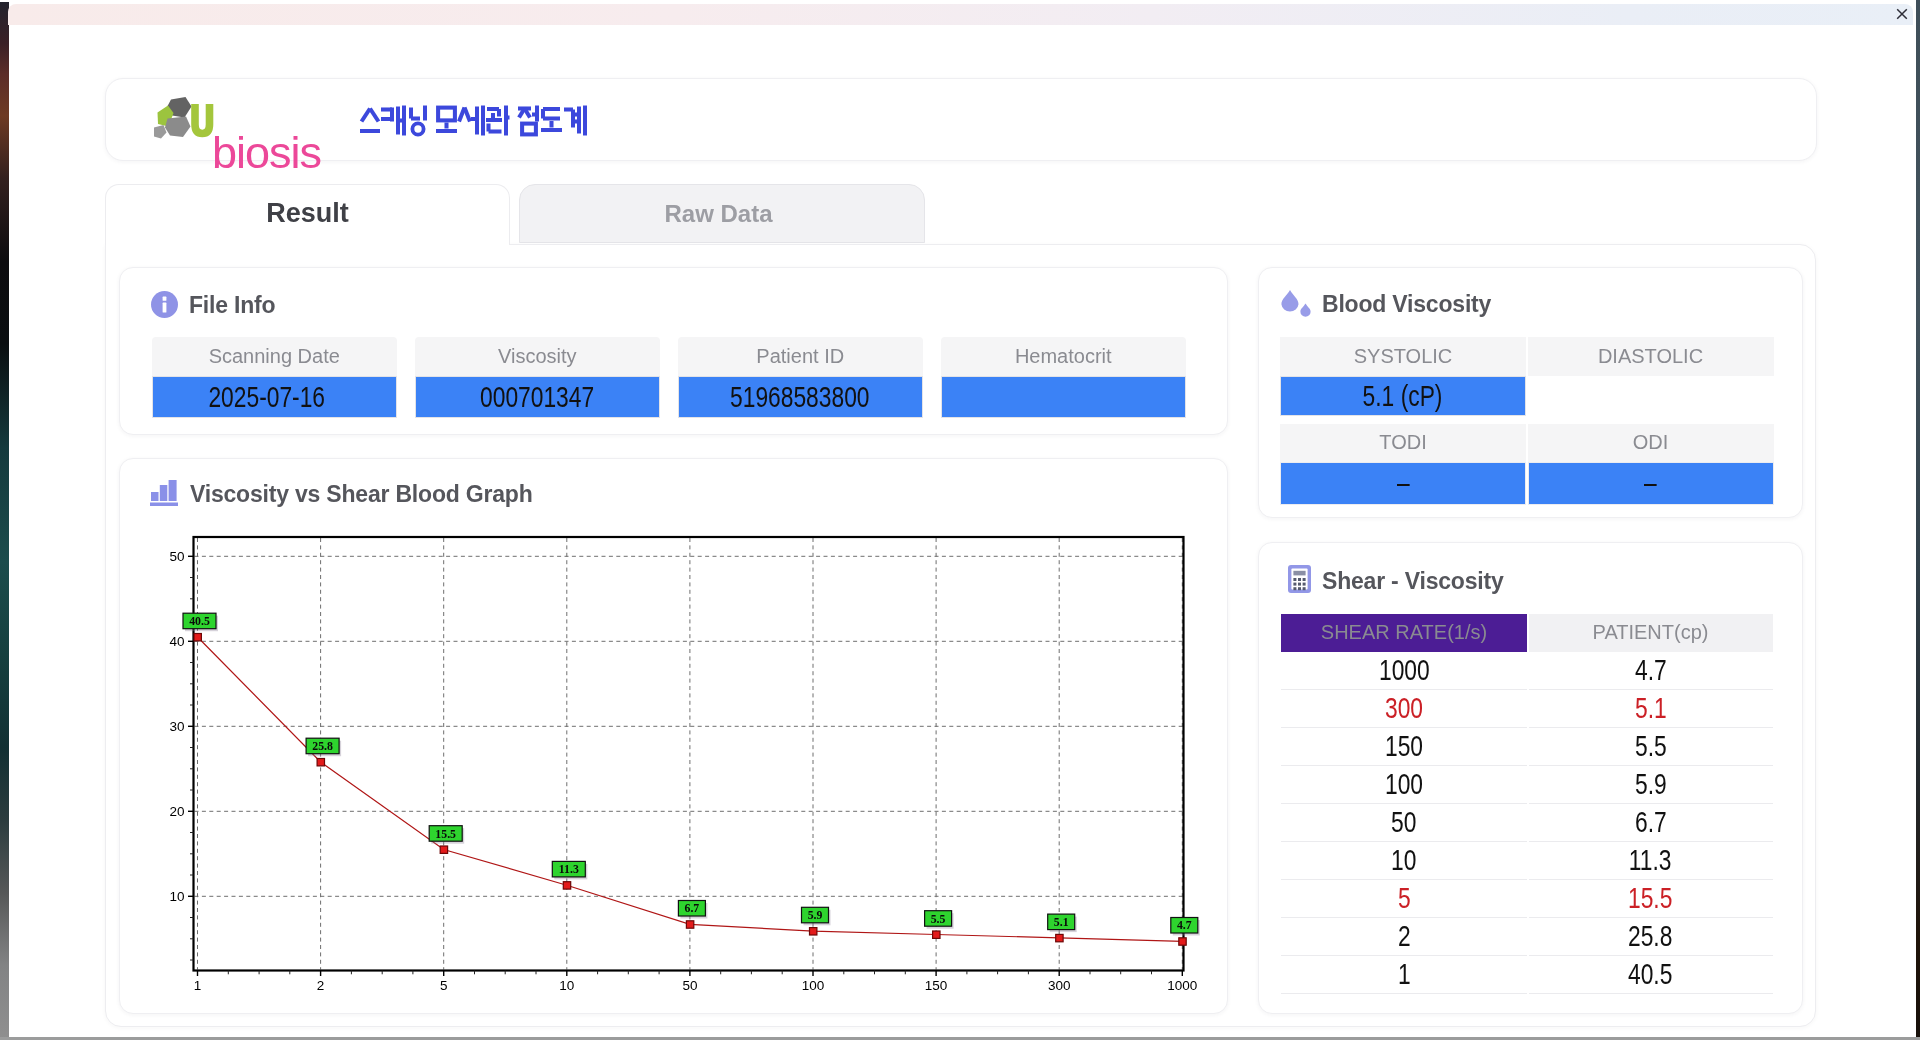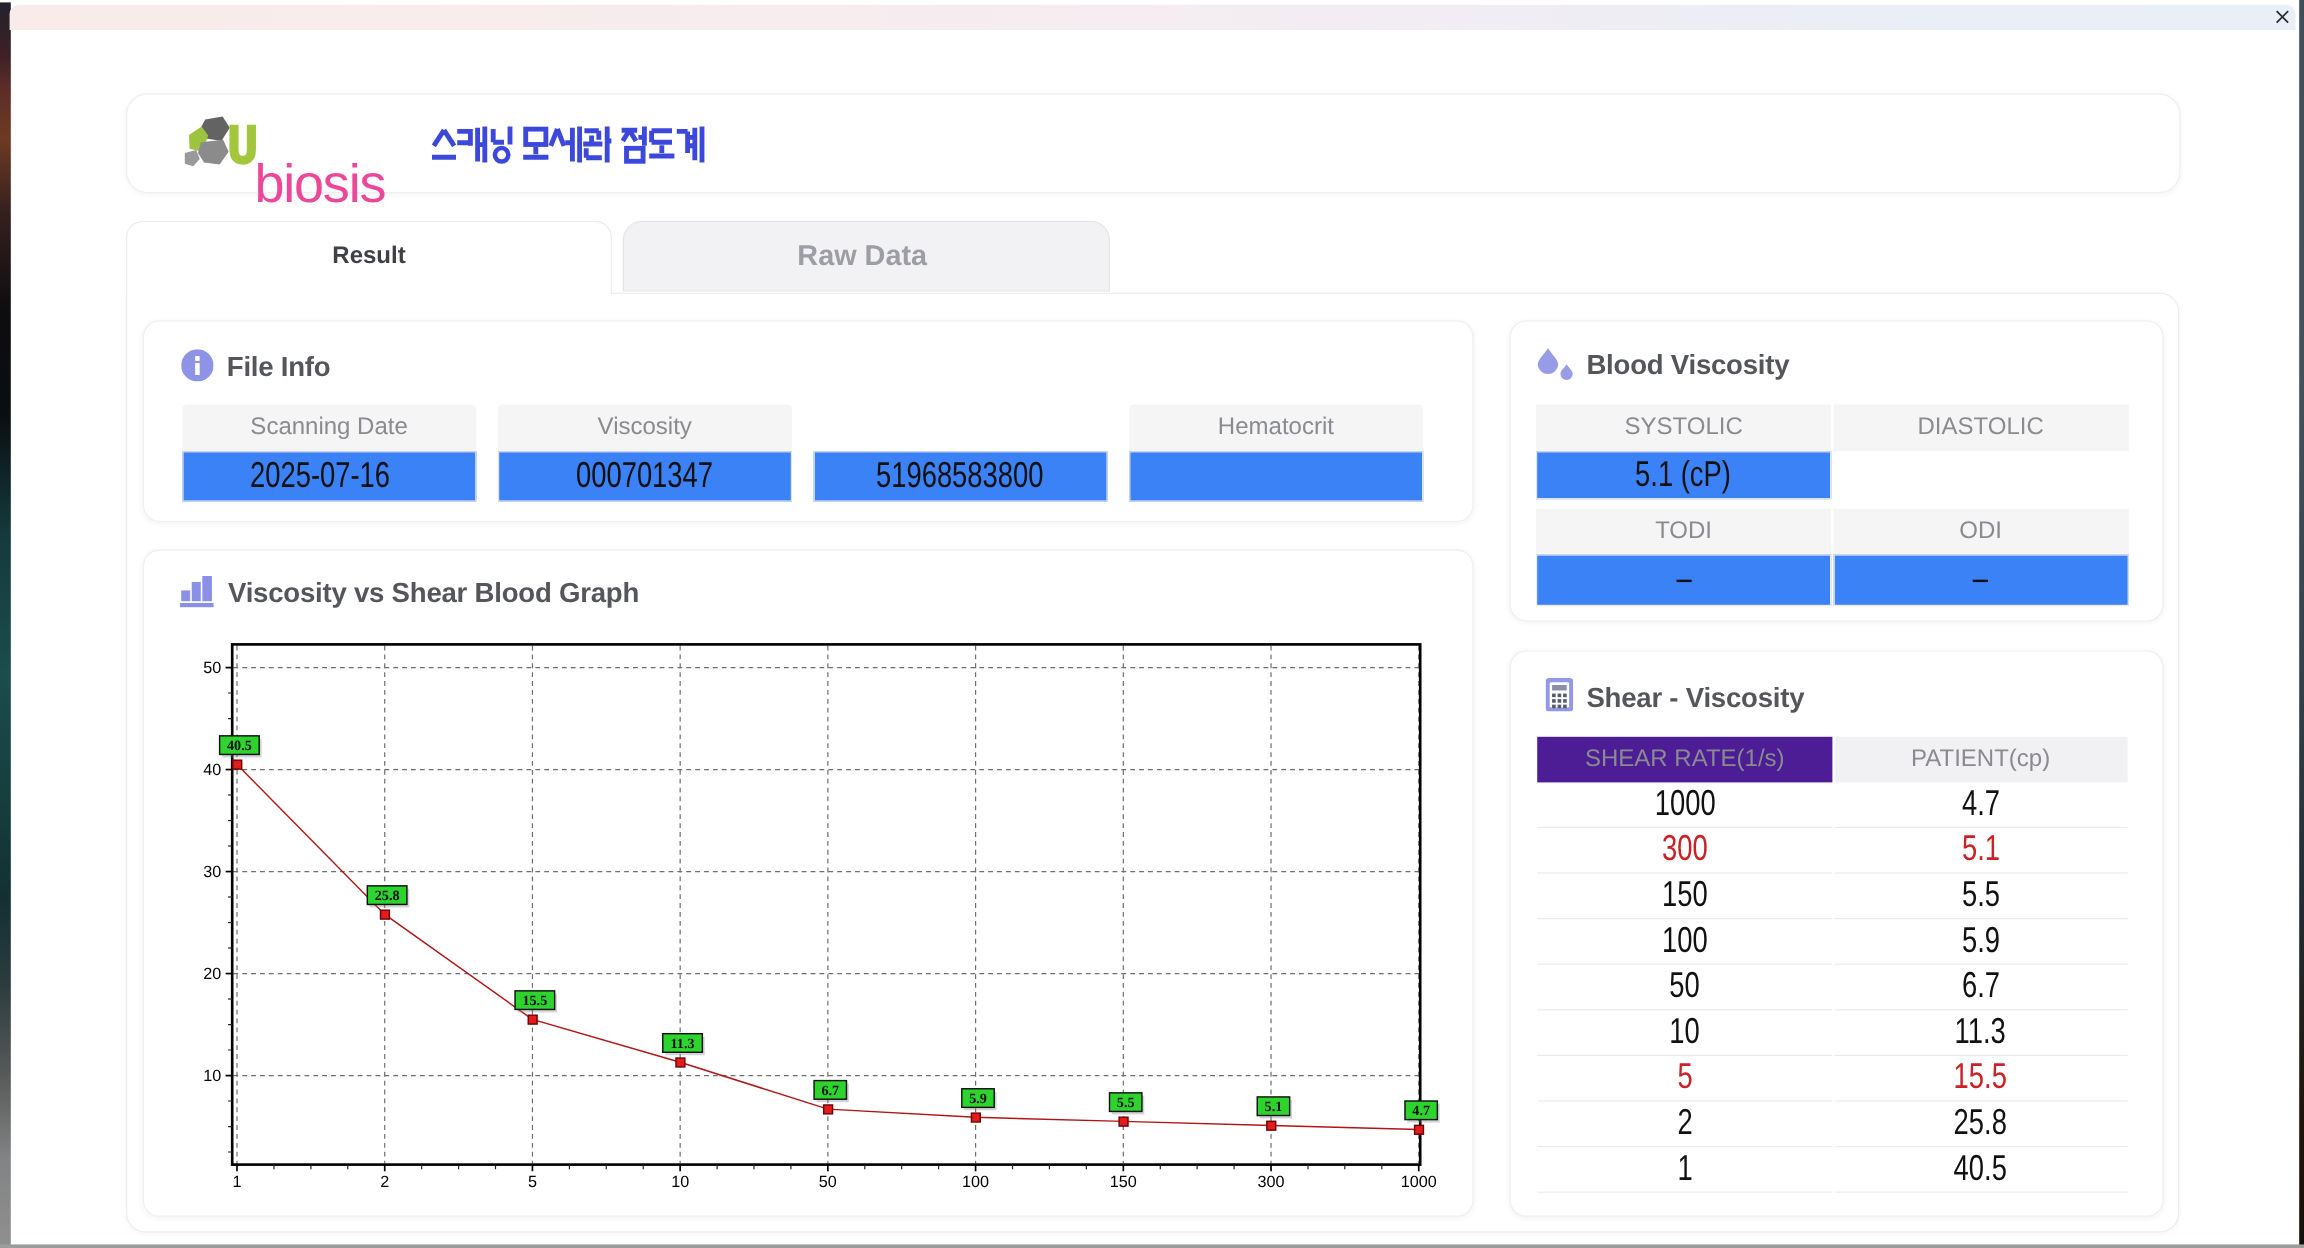--- a/index.html
+++ b/index.html
@@ -115,37 +115,38 @@
   <div class="abs" style="left:519px;top:184px;width:406px;height:59px;background:#f2f2f4;
     border:1px solid #e5e5e9;border-radius:16px 16px 0 0;"></div>
   <div class="abs" style="left:519px;top:184px;width:406px;height:59px;display:flex;align-items:center;
     justify-content:center;font-size:24px;font-weight:bold;color:#9d9ea4;padding-right:7px;">Raw Data</div>
 
   <div class="abs" style="left:105px;top:244px;width:1711px;height:783px;background:#fff;
     border:1px solid #ededf0;border-radius:0 16px 16px 16px;box-shadow:0 1px 4px rgba(40,40,60,0.04);"></div>
   <div class="abs" style="left:105px;top:184px;width:405px;height:61px;background:#fff;
     border:1px solid #ececef;border-bottom:none;border-radius:14px 14px 0 0;"></div>
   <div class="abs" style="left:105px;top:184px;width:405px;height:59px;display:flex;align-items:center;
-    justify-content:center;font-size:20px;font-weight:bold;color:#3f4046;">Result</div>
+    justify-content:center;font-size:27px;font-weight:bold;color:#3f4046;">Result</div>
 
   <div class="card" style="left:119px;top:267px;width:1109px;height:167.5px;border-radius:14px;"></div>
   <svg class="abs" style="left:151px;top:291px;" width="27" height="27" viewBox="0 0 27 27">
     <circle cx="13.5" cy="13.5" r="13.5" fill="#8f93e6"></circle>
     <rect x="11.6" y="5.6" width="3.8" height="4.2" rx="0.6" fill="#fff"></rect>
     <rect x="11.6" y="11.6" width="3.8" height="10" rx="0.6" fill="#fff"></rect>
   </svg>
   <div class="sectitle" style="left:189px;top:292px;">File Info</div>
   <div class="glabel" style="left:152px;top:336.5px;width:244.5px;height:39.5px;">Scanning Date</div>
   <div class="gval" style="left:152px;top:376px;width:244.5px;height:42px;padding-right:15px;">
       <i>2025-07-16</i>
     </div>
   <div class="glabel" style="left:415px;top:336.5px;width:244.5px;height:39.5px;">Viscosity</div>
   <div class="gval" style="left:415px;top:376px;width:244.5px;height:42px;">
       <i>000701347</i>
     </div>
+  <div class="glabel" style="left:678px;top:336.5px;width:244.5px;height:39.5px;">Patient ID</div>
   <div class="gval" style="left:678px;top:376px;width:244.5px;height:42px;">
       <i>51968583800</i>
     </div>
   <div class="glabel" style="left:941px;top:336.5px;width:244.5px;height:39.5px;">Hematocrit</div>
   <div class="gval" style="left:941px;top:376px;width:244.5px;height:42px;"></div>
 
   <div class="card" style="left:119px;top:458px;width:1109px;height:556px;border-radius:14px;"></div>
   <svg class="abs" style="left:150px;top:479px;" width="29" height="28" viewBox="0 0 29 28">
     <rect x="1" y="13" width="7.5" height="9" fill="#8a90e8"></rect>
     <rect x="9.8" y="6" width="7.5" height="16" fill="#8a90e8"></rect>

